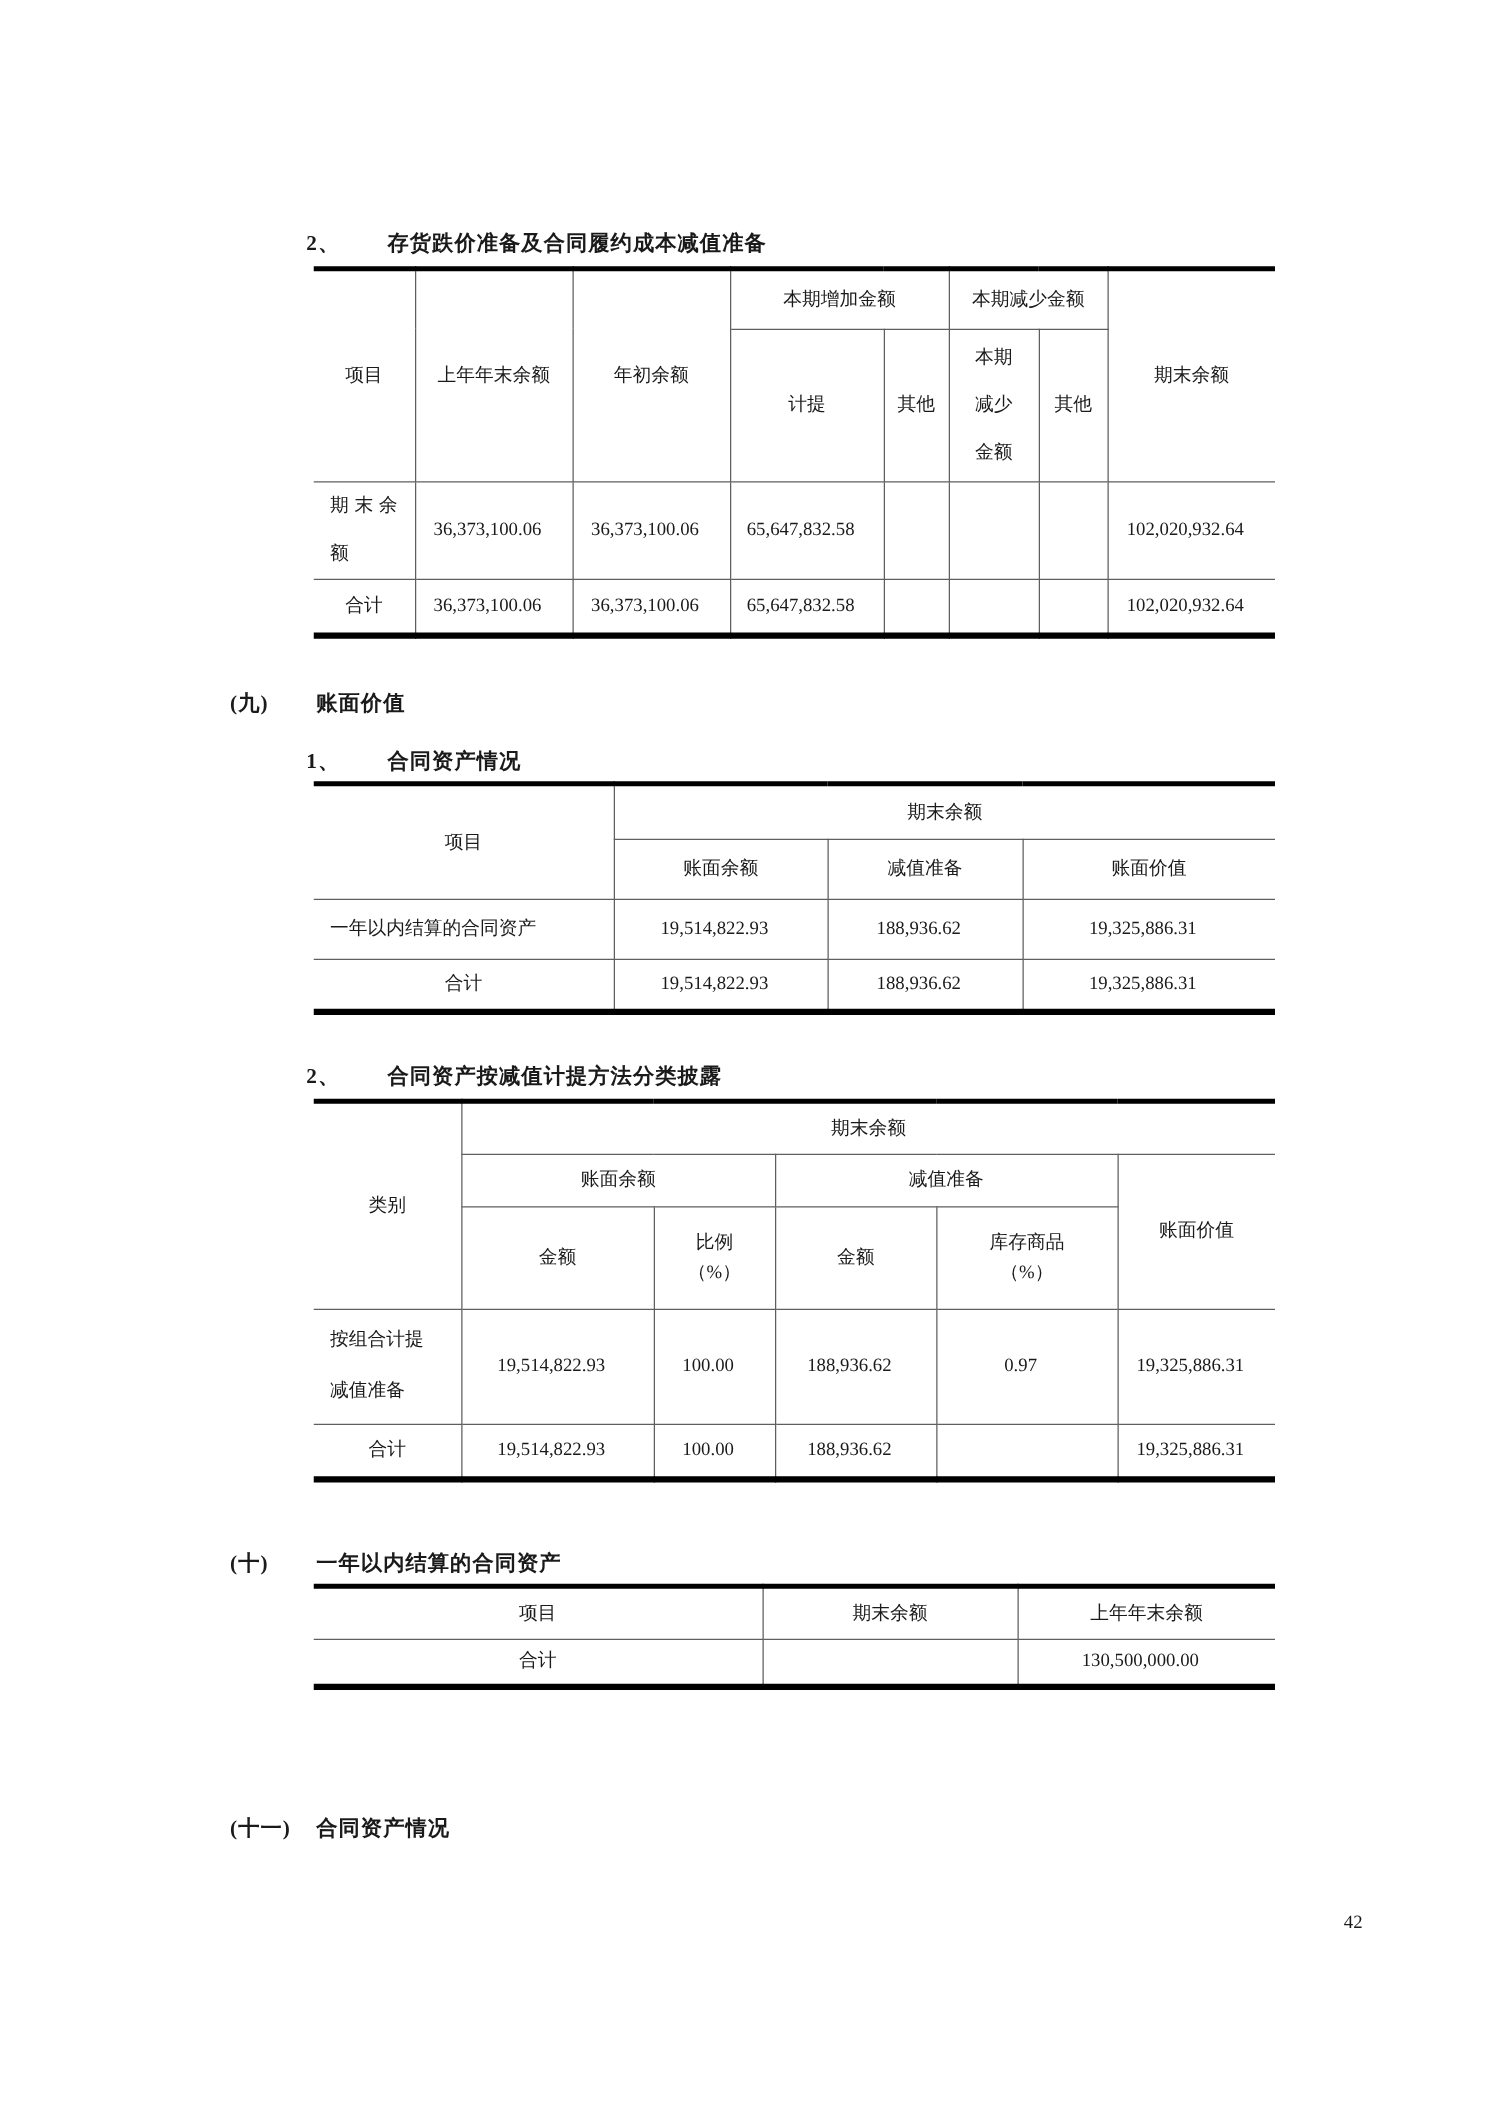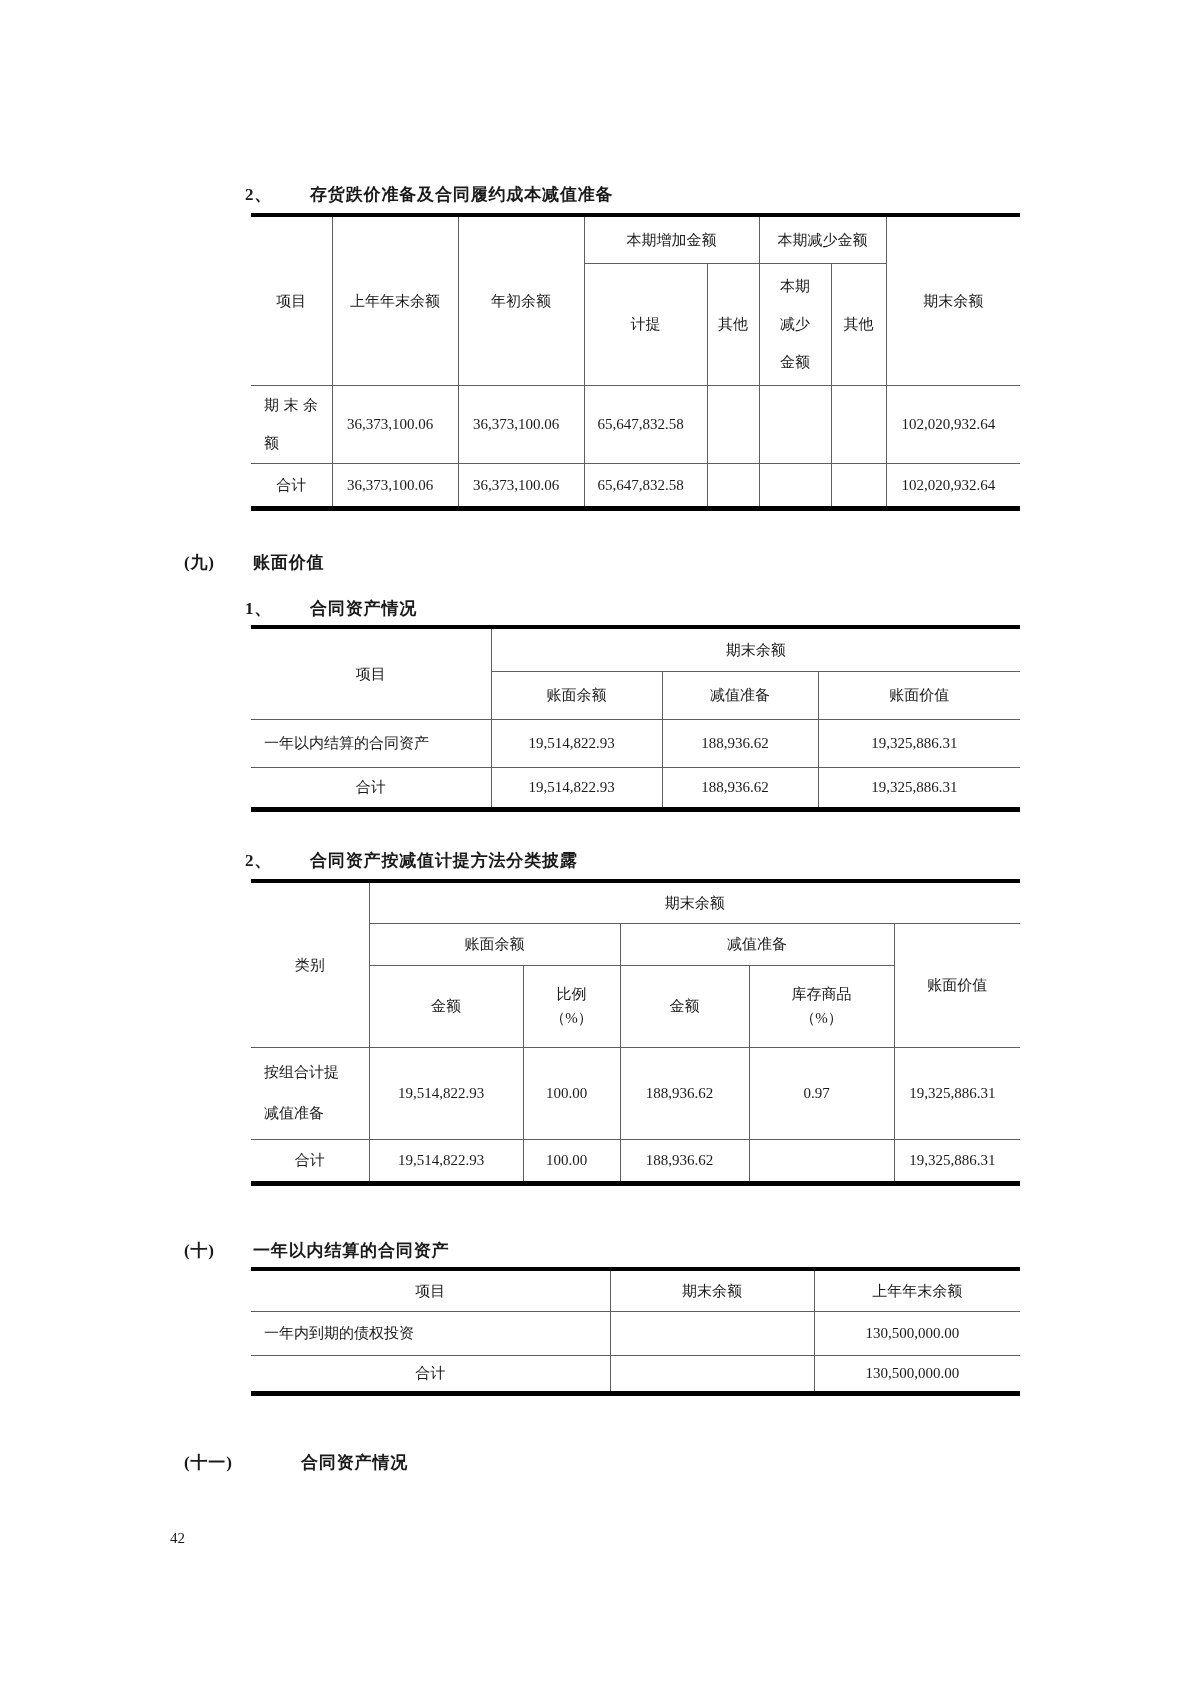--- a/index.html
+++ b/index.html
@@ -22,21 +22,21 @@
     text-align:center;vertical-align:middle;line-height:1.6;color:#1a1a1a;}
   table.fin tr>*:first-child{border-left:none;}
   table.fin tr>*:last-child{border-right:none;}
   .lbl{text-align:left !important;padding-left:13px !important;}
   .num{text-align:left;padding-right:10px !important;white-space:nowrap;}
   .pre{white-space:pre-line;line-height:2.4;}
   .blk{display:inline-block;text-align:left;}
   .w39{width:3.95em;letter-spacing:0.30em;line-height:2.55;}
   .w22{width:2.2em;line-height:2.55;text-align:center;}
   .w52{width:5.2em;line-height:2.75;}
-  .pageno{position:absolute;font-size:15px;text-align:left;}
+  .pageno{position:absolute;font-size:15px;text-align:right;}
 </style>
 </head>
 <body>
 
 <div class="page">
 
   <div class="hd sub" style="top:183px;left:245px;">
     <span class="hd-num">2、</span>
     <span class="hd-title">存货跌价准备及合同履约成本减值准备</span>
   </div>
@@ -201,33 +201,28 @@
         <col style="width:206px">
       </colgroup>
     <thead>
       <tr style="height:42px">
         <th>项目</th>
         <th>期末余额</th>
         <th>上年年末余额</th>
       </tr>
     </thead>
     <tbody>
-      <tr style="height:44px">
-        <td class="lbl">一年内到期的债权投资</td>
+      <tr style="height:38px">
+        <td>合计</td>
         <td class="num"></td>
         <td class="num">130,500,000.00</td>
       </tr>
-      <tr style="height:38px">
-        <td>合计</td>
-        <td class="num"></td>
-        <td class="num">130,500,000.00</td>
-      </tr>
-    </tbody>
-  </table>
-
-  <div class="hd sec" style="top:1451px;left:184px;gap:48px;">
+    </tbody>
+  </table>
+
+  <div class="hd sec" style="top:1451px;left:184px;">
     <span class="hd-num">(十一)</span>
     <span class="hd-title">合同资产情况</span>
   </div>
 
   <div class="pageno" style="top:1530px;left:170px;width:920px;">42</div>
 
 </div>
 
 </body></html>

